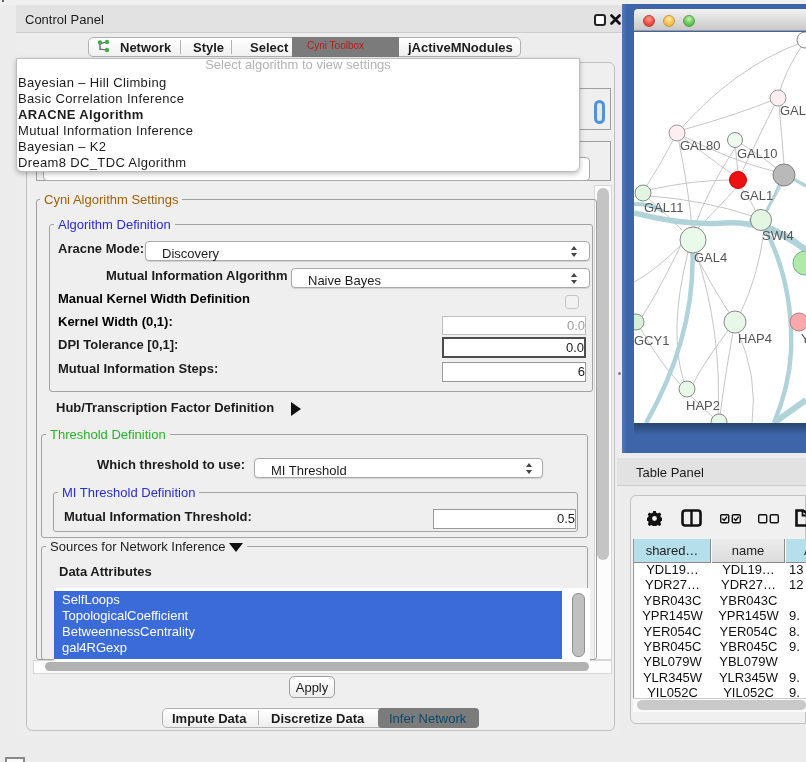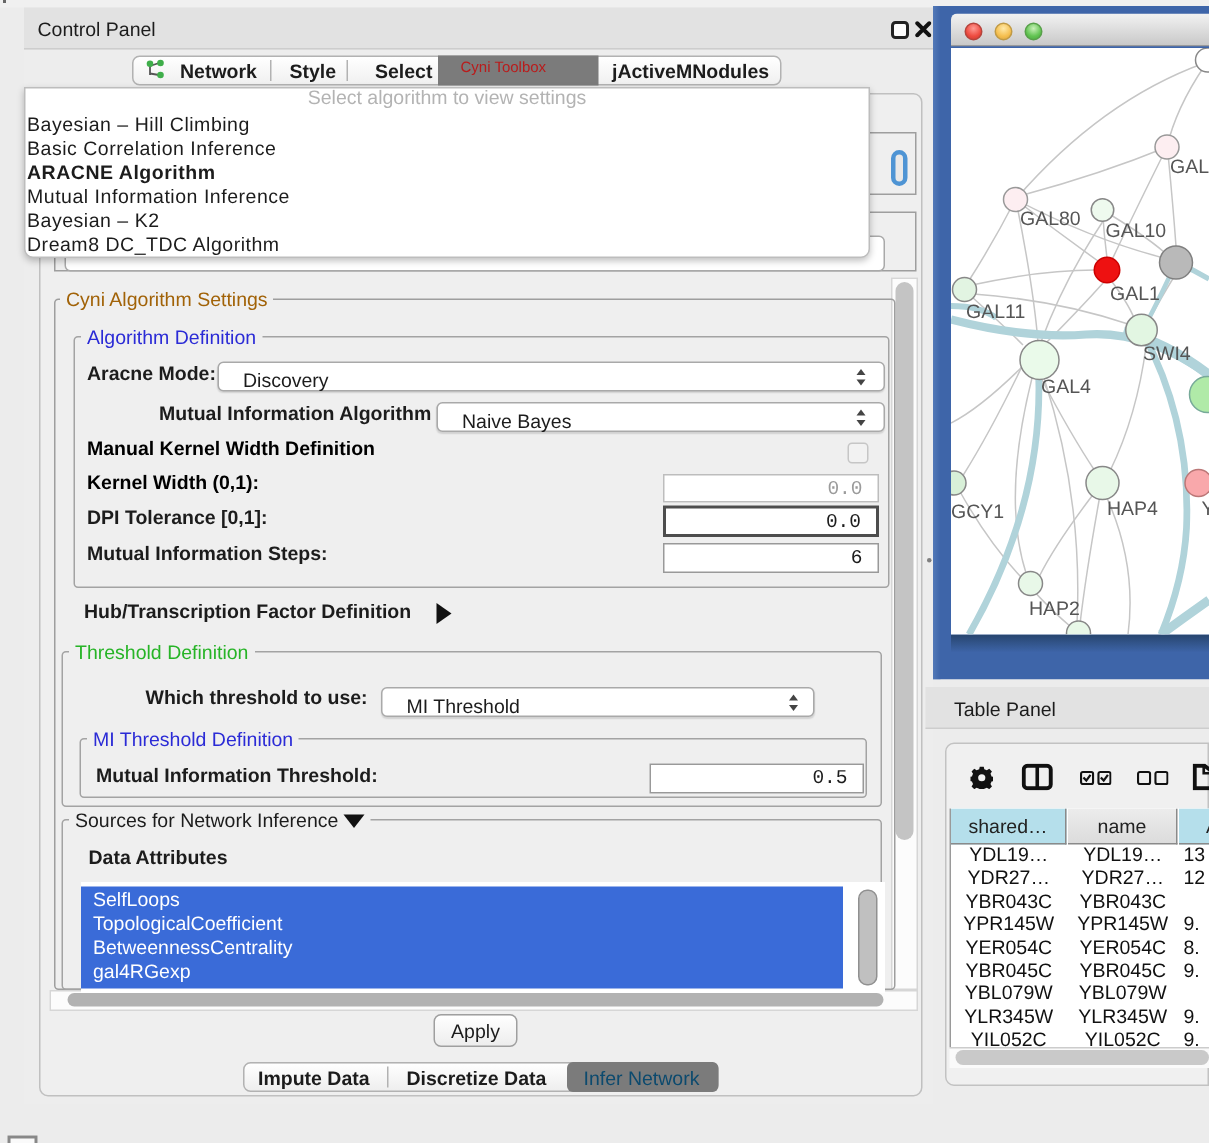--- a/index.html
+++ b/index.html
@@ -12,21 +12,21 @@
 .gtitle { position:absolute; background:#efefef; padding:0 4px; font-size:13px; line-height:13px; }
 .combo { position:absolute; background:#fff; border:1px solid #a9a9a9; border-radius:4px;
          box-shadow:0 1px 1px rgba(0,0,0,0.12); font-size:13px; color:#1c1c1c; }
 .combo .ct { position:absolute; left:16px; top:4px; }
 .spin { position:absolute; right:7px; top:2px; width:9px; height:15px; }
 .spin:before { content:""; position:absolute; left:1px; top:2px; border-left:3.5px solid transparent;
   border-right:3.5px solid transparent; border-bottom:4.5px solid #444; }
 .spin:after { content:""; position:absolute; left:1px; bottom:2px; border-left:3.5px solid transparent;
   border-right:3.5px solid transparent; border-top:4.5px solid #444; }
 .inp { position:absolute; background:#fff; border:1px solid #999; font-size:13px;
-       color:#1c1c1c; text-align:right; padding-right:10px;font-family:Liberation Mono, monospace; }
+       color:#1c1c1c; text-align:right; padding-right:0; }
 </style>
 </head>
 <body>
 
 <div class="abs" style="left:0;top:0;width:806px;height:5px;background:#f0f0f0;"></div>
 <div class="abs" style="left:2px;top:0;width:2px;height:2px;background:#666;"></div>
 
 <div class="abs" style="left:0;top:5px;width:617px;height:731px;background:#ededed;margin-left:16px;">
 
   <div class="abs" style="left:0;top:0;width:617px;height:28px;background:#e2e2e2;border-bottom:1px solid #cdcdcd;"></div>
@@ -100,21 +100,21 @@
   <div class="abs" style="left:25px;top:541px;width:547px;height:114px;border:1px solid #a3a3a3;border-radius:3px;"></div>
   <div class="gtitle" style="left:30px;top:535px;color:#1c1c1c;">Sources for Network Inference <span style="display:inline-block;width:0;height:0;border-left:7px solid transparent;border-right:7px solid transparent;border-top:9px solid #111;vertical-align:-1px;"></span></div>
 
   <div class="abs b13" style="left:43px;top:559px;">Data Attributes</div>
 
   <div class="abs" style="left:38px;top:583px;width:536px;height:74px;background:#fff;"></div>
   <div class="abs" style="left:38px;top:586px;width:508px;height:68px;background:#3a6bd8;"></div>
   <div class="abs" style="left:46px;top:586.5px;font-size:13px;color:#fff;line-height:16.3px;">SelfLoops<br>TopologicalCoefficient<br>BetweennessCentrality<br>gal4RGexp</div>
   <div class="abs" style="left:556px;top:588px;width:13px;height:64px;background:#c0c0c0;border:1px solid #909090;border-radius:6px;"></div>
 
-  <div class="abs" style="left:273px;top:671px;width:56px;height:22px;background:linear-gradient(#ffffff,#ededed);border:1px solid #9f9f9f;border-radius:5px;text-align:center;font-size:13px;color:#1c1c1c;line-height:21px;">Apply</div>
+  <div class="abs" style="left:273px;top:671px;width:46px;height:22px;background:linear-gradient(#ffffff,#ededed);border:1px solid #9f9f9f;border-radius:5px;text-align:center;font-size:13px;color:#1c1c1c;line-height:21px;">Apply</div>
 
   <div class="abs" style="left:146px;top:703px;width:317px;height:20px;background:linear-gradient(#ffffff,#eeeeee);border:1px solid #b2b2b2;border-radius:5px;"></div>
   <div class="abs b13" style="left:156px;top:706px;">Impute Data</div>
   <div class="abs" style="left:242px;top:706px;width:1px;height:14px;background:#b2b2b2;"></div>
   <div class="abs b13" style="left:255px;top:706px;">Discretize Data</div>
   <div class="abs" style="left:362px;top:703px;width:101px;height:20px;background:#7b7b7b;border-radius:4px;"></div>
   <div class="abs" style="left:373px;top:706px;font-size:13px;color:#0c4a6e;">Infer Network</div>
 </div>
 
 <div class="abs" style="left:88px;top:37px;width:433px;height:20px;background:linear-gradient(#ffffff,#f0f0f0);border:1px solid #b2b2b2;border-radius:5px;"></div>

